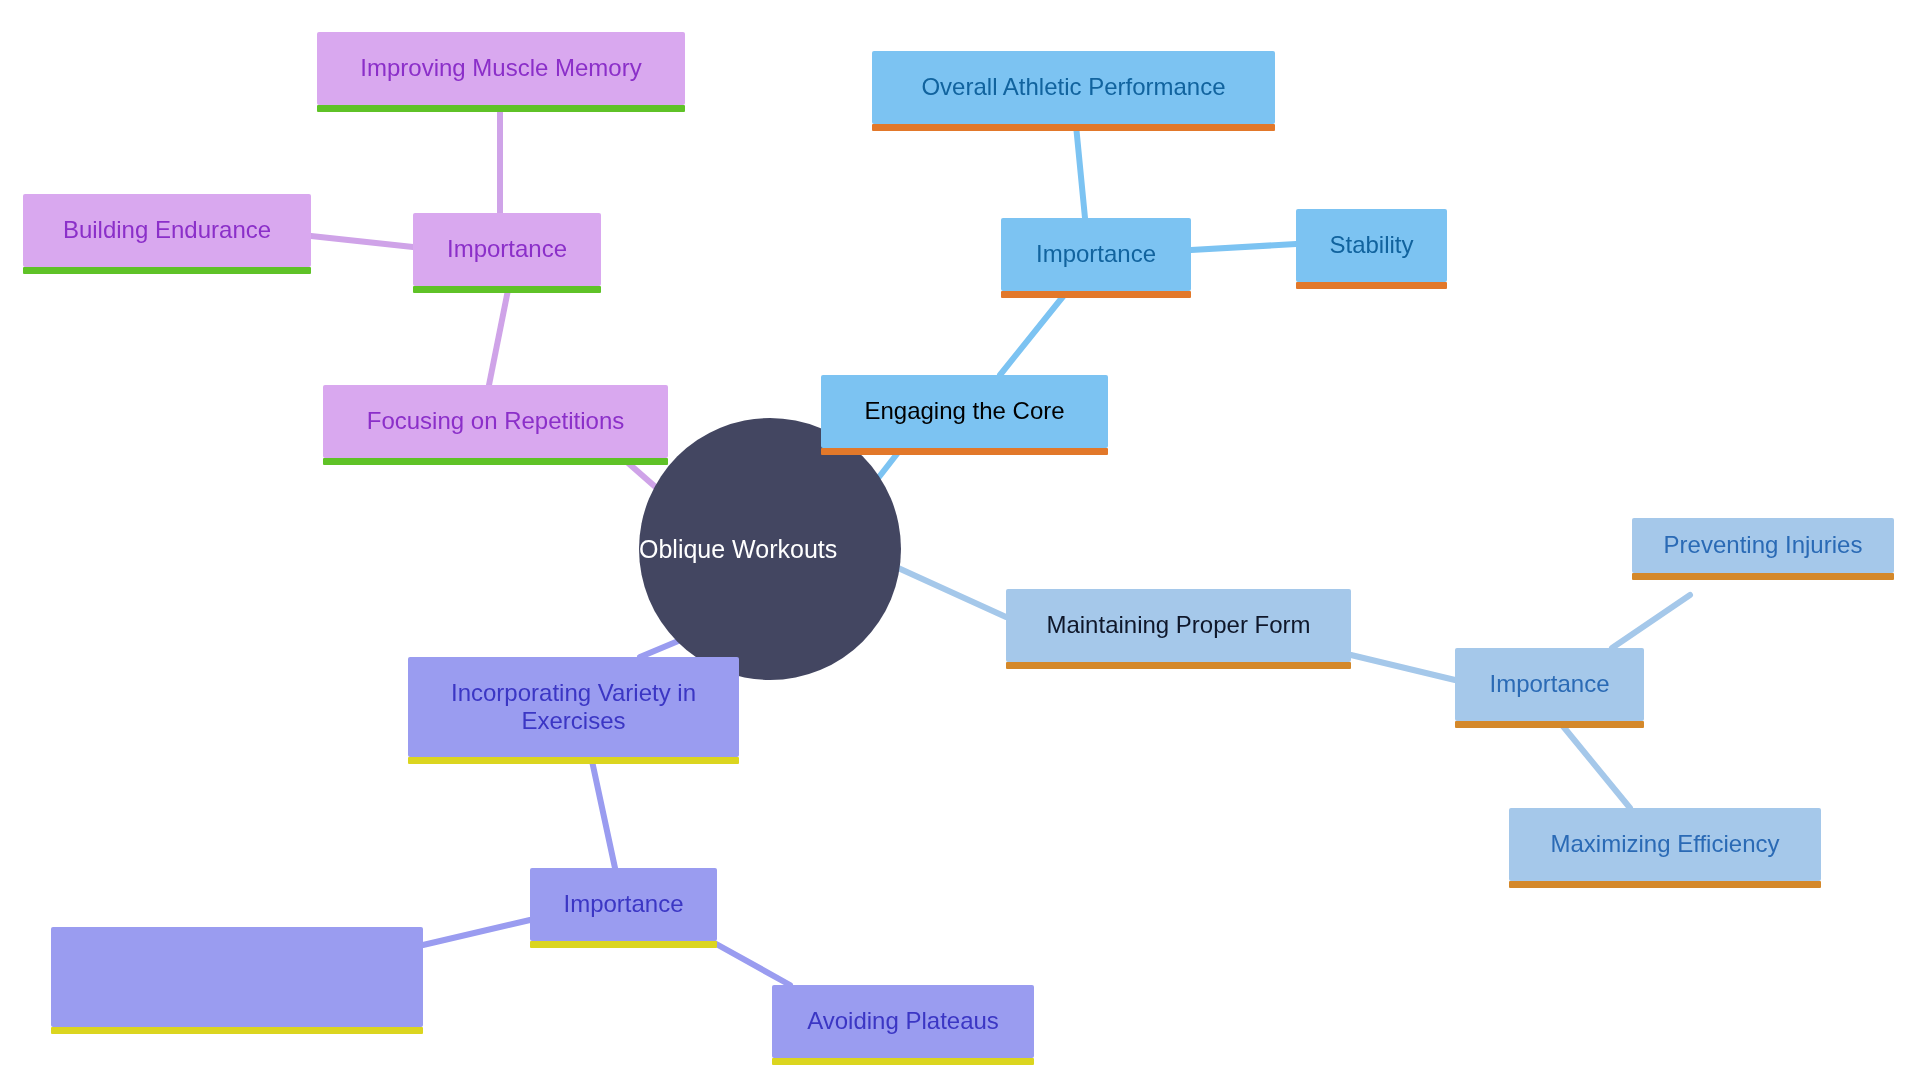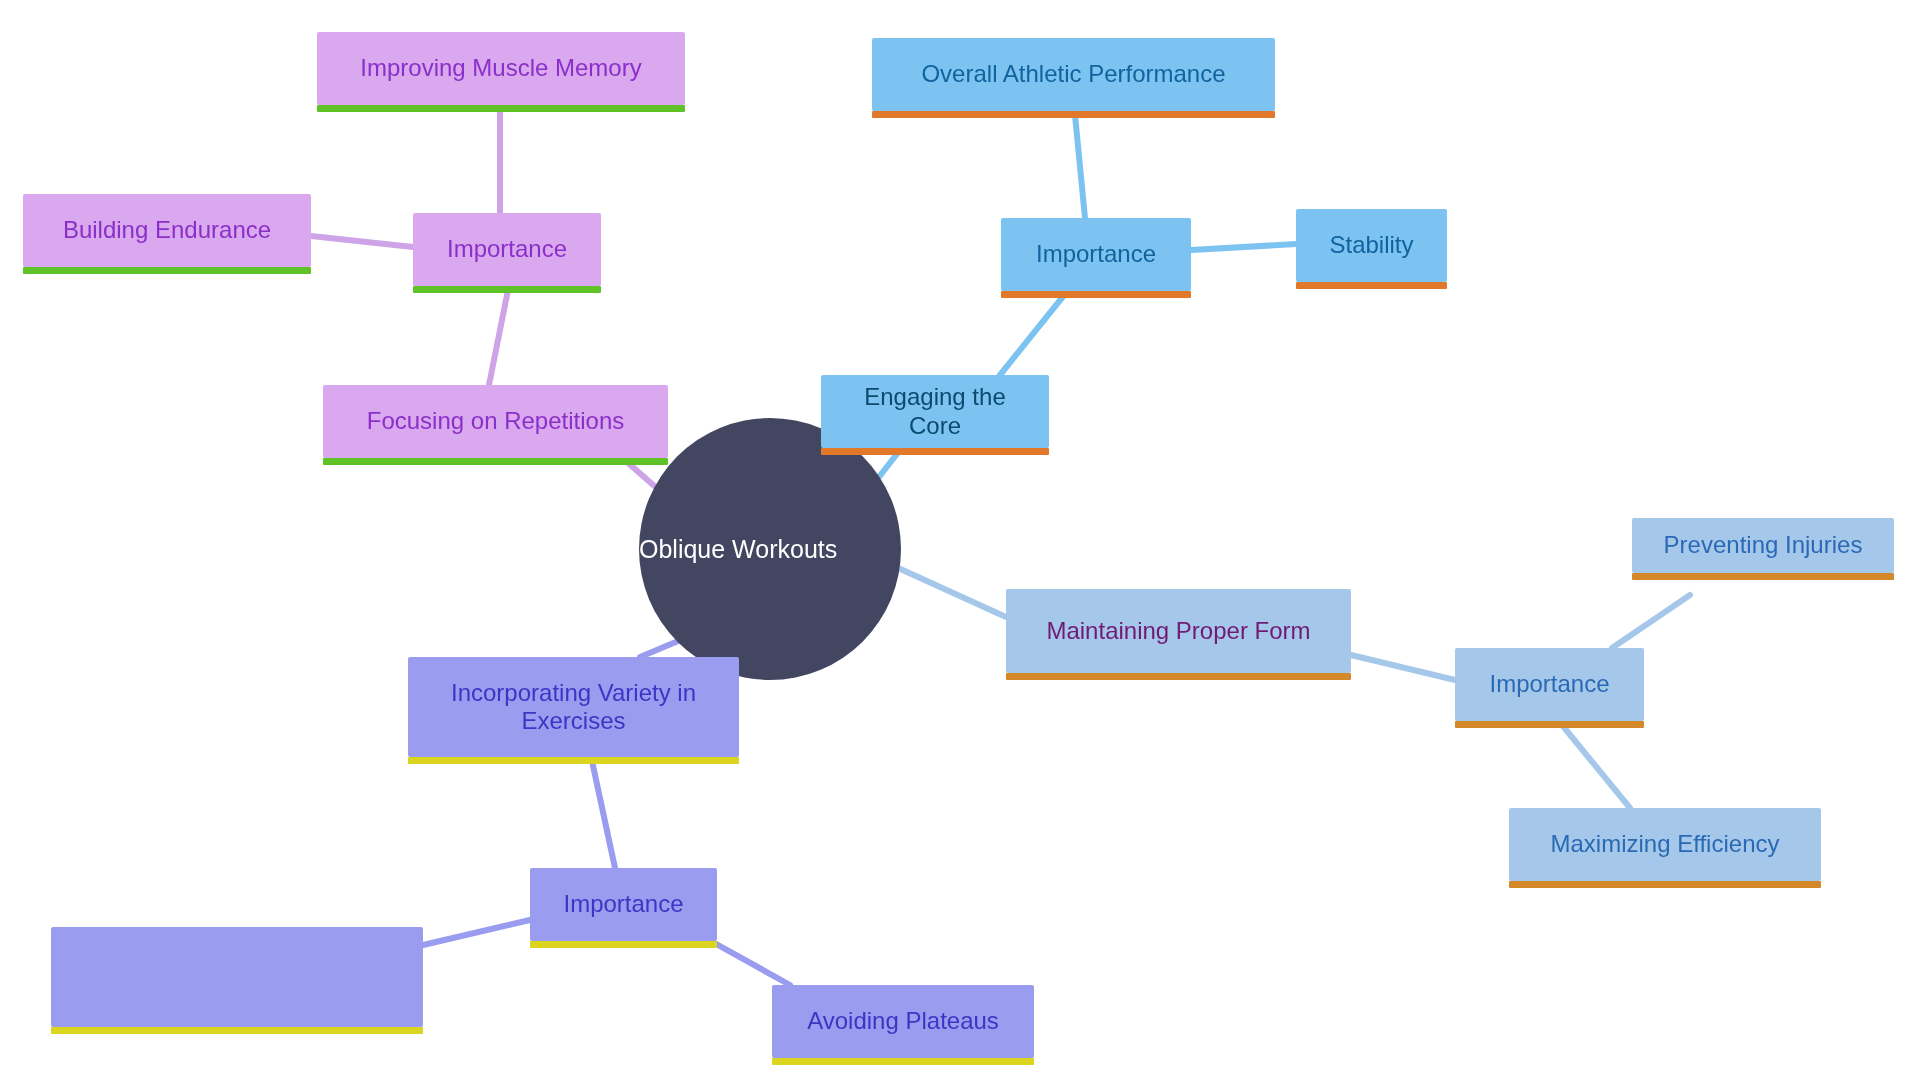--- a/index.html
+++ b/index.html
@@ -77,25 +77,25 @@
       <line x1="700" y1="935" x2="790" y2="985" stroke="#9a9cf0" stroke-width="6" stroke-linecap="round"></line>
     </svg>
   <div id="node-layer">
       <div class="node-root" style="left: 639px; top: 418px; width: 262px; height: 262px; background: rgb(67, 70, 97); color: rgb(255, 255, 255); font-size: 25px;">
         <span>Oblique Workouts</span>
       </div>
       <div class="node" style="left: 317px; top: 32px; width: 368px; height: 73px; background: rgb(217, 168, 239); color: rgb(139, 47, 201); font-size: 24px;"><span>Improving Muscle Memory</span><span class="underline" style="background: rgb(95, 194, 39);"></span></div>
       <div class="node" style="left: 23px; top: 194px; width: 288px; height: 73px; background: rgb(217, 168, 239); color: rgb(139, 47, 201); font-size: 24px;"><span>Building Endurance</span><span class="underline" style="background: rgb(95, 194, 39);"></span></div>
       <div class="node" style="left: 413px; top: 213px; width: 188px; height: 73px; background: rgb(217, 168, 239); color: rgb(139, 47, 201); font-size: 24px;"><span>Importance</span><span class="underline" style="background: rgb(95, 194, 39);"></span></div>
       <div class="node" style="left: 323px; top: 385px; width: 345px; height: 73px; background: rgb(217, 168, 239); color: rgb(139, 47, 201); font-size: 24px;"><span>Focusing on Repetitions</span><span class="underline" style="background: rgb(95, 194, 39);"></span></div>
-      <div class="node" style="left: 872px; top: 38px; width: 403px; height: 73px; background: rgb(124, 195, 242); color: rgb(17, 99, 158); font-size: 24px;"><span>Overall Athletic Performance</span><span class="underline" style="background: rgb(226, 120, 42);"></span></div>
+      <div class="node" style="left: 872px; top: 51px; width: 403px; height: 73px; background: rgb(124, 195, 242); color: rgb(17, 99, 158); font-size: 24px;"><span>Overall Athletic Performance</span><span class="underline" style="background: rgb(226, 120, 42);"></span></div>
       <div class="node" style="left: 1001px; top: 218px; width: 190px; height: 73px; background: rgb(124, 195, 242); color: rgb(17, 99, 158); font-size: 24px;"><span>Importance</span><span class="underline" style="background: rgb(226, 120, 42);"></span></div>
       <div class="node" style="left: 1296px; top: 209px; width: 151px; height: 73px; background: rgb(124, 195, 242); color: rgb(17, 99, 158); font-size: 24px;"><span>Stability</span><span class="underline" style="background: rgb(226, 120, 42);"></span></div>
-      <div class="node" style="left: 821px; top: 375px; width: 228px; height: 73px; background: rgb(124, 195, 242); color: #0c4a6e; font-size: 24px;"><span>Engaging the Core</span><span class="underline" style="background: rgb(226, 120, 42);"></span></div>
-      <div class="node" style="left: 1006px; top: 589px; width: 345px; height: 84px; background: rgb(165, 200, 234); color: #701a75; font-size: 24px;"><span>Maintaining Proper Form</span><span class="underline" style="background: rgb(212, 136, 42);"></span></div>
+      <div class="node" style="left: 821px; top: 375px; width: 287px; height: 73px; background: rgb(124, 195, 242); color: #000000; font-size: 24px;"><span>Engaging the Core</span><span class="underline" style="background: rgb(226, 120, 42);"></span></div>
+      <div class="node" style="left: 1006px; top: 589px; width: 345px; height: 73px; background: rgb(165, 200, 234); color: #0f172a; font-size: 24px;"><span>Maintaining Proper Form</span><span class="underline" style="background: rgb(212, 136, 42);"></span></div>
       <div class="node" style="left: 1632px; top: 518px; width: 262px; height: 55px; background: rgb(165, 200, 234); color: rgb(42, 106, 181); font-size: 24px;"><span>Preventing Injuries</span><span class="underline" style="background: rgb(212, 136, 42);"></span></div>
       <div class="node" style="left: 1455px; top: 648px; width: 189px; height: 73px; background: rgb(165, 200, 234); color: rgb(42, 106, 181); font-size: 24px;"><span>Importance</span><span class="underline" style="background: rgb(212, 136, 42);"></span></div>
       <div class="node" style="left: 1509px; top: 808px; width: 312px; height: 73px; background: rgb(165, 200, 234); color: rgb(42, 106, 181); font-size: 24px; align-items: center;"><span>Maximizing Efficiency</span><span class="underline" style="background: rgb(212, 136, 42);"></span></div>
       <div class="node" style="left: 408px; top: 657px; width: 331px; height: 100px; background: rgb(154, 156, 240); color: rgb(59, 54, 196); font-size: 24px;"><span>Incorporating Variety in Exercises</span><span class="underline" style="background: rgb(219, 213, 31);"></span></div>
       <div class="node" style="left: 530px; top: 868px; width: 187px; height: 73px; background: rgb(154, 156, 240); color: rgb(59, 54, 196); font-size: 24px;"><span>Importance</span><span class="underline" style="background: rgb(219, 213, 31);"></span></div>
       <div class="node" style="left: 51px; top: 927px; width: 372px; height: 100px; background: rgb(154, 156, 240); color: rgb(59, 54, 196); font-size: 24px;"><span class="underline" style="background: rgb(219, 213, 31);"></span></div>
       <div class="node" style="left: 772px; top: 985px; width: 262px; height: 73px; background: rgb(154, 156, 240); color: rgb(59, 54, 196); font-size: 24px;"><span>Avoiding Plateaus</span><span class="underline" style="background: rgb(219, 213, 31);"></span></div>
     </div>
 </div>
 

